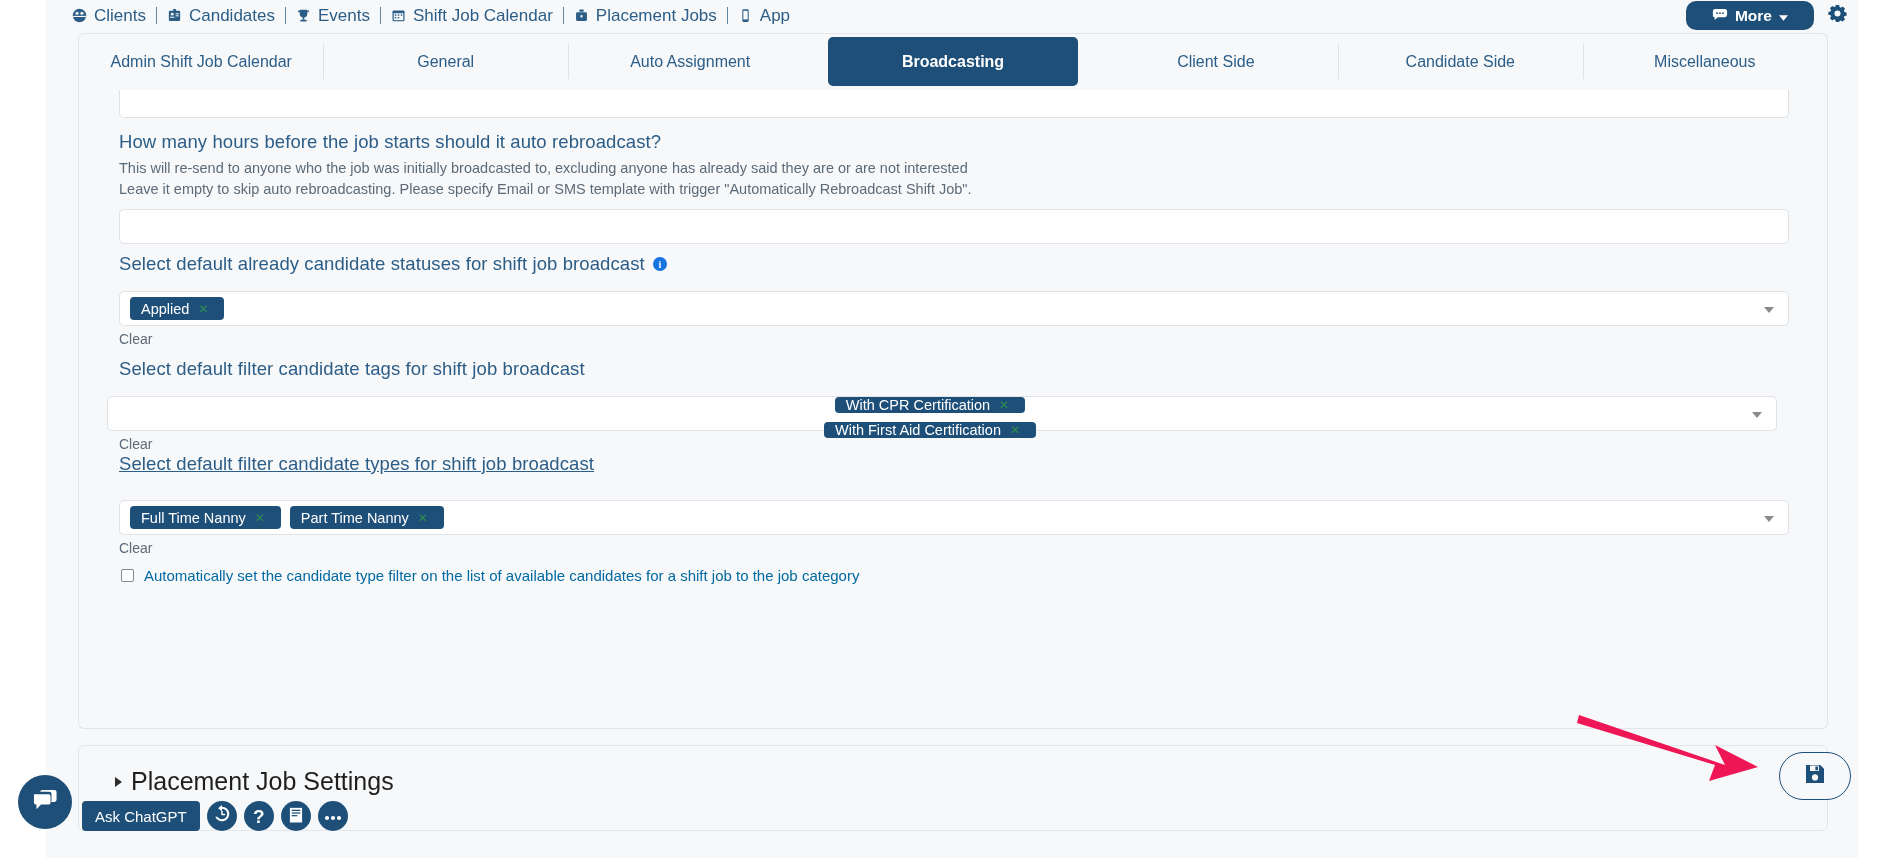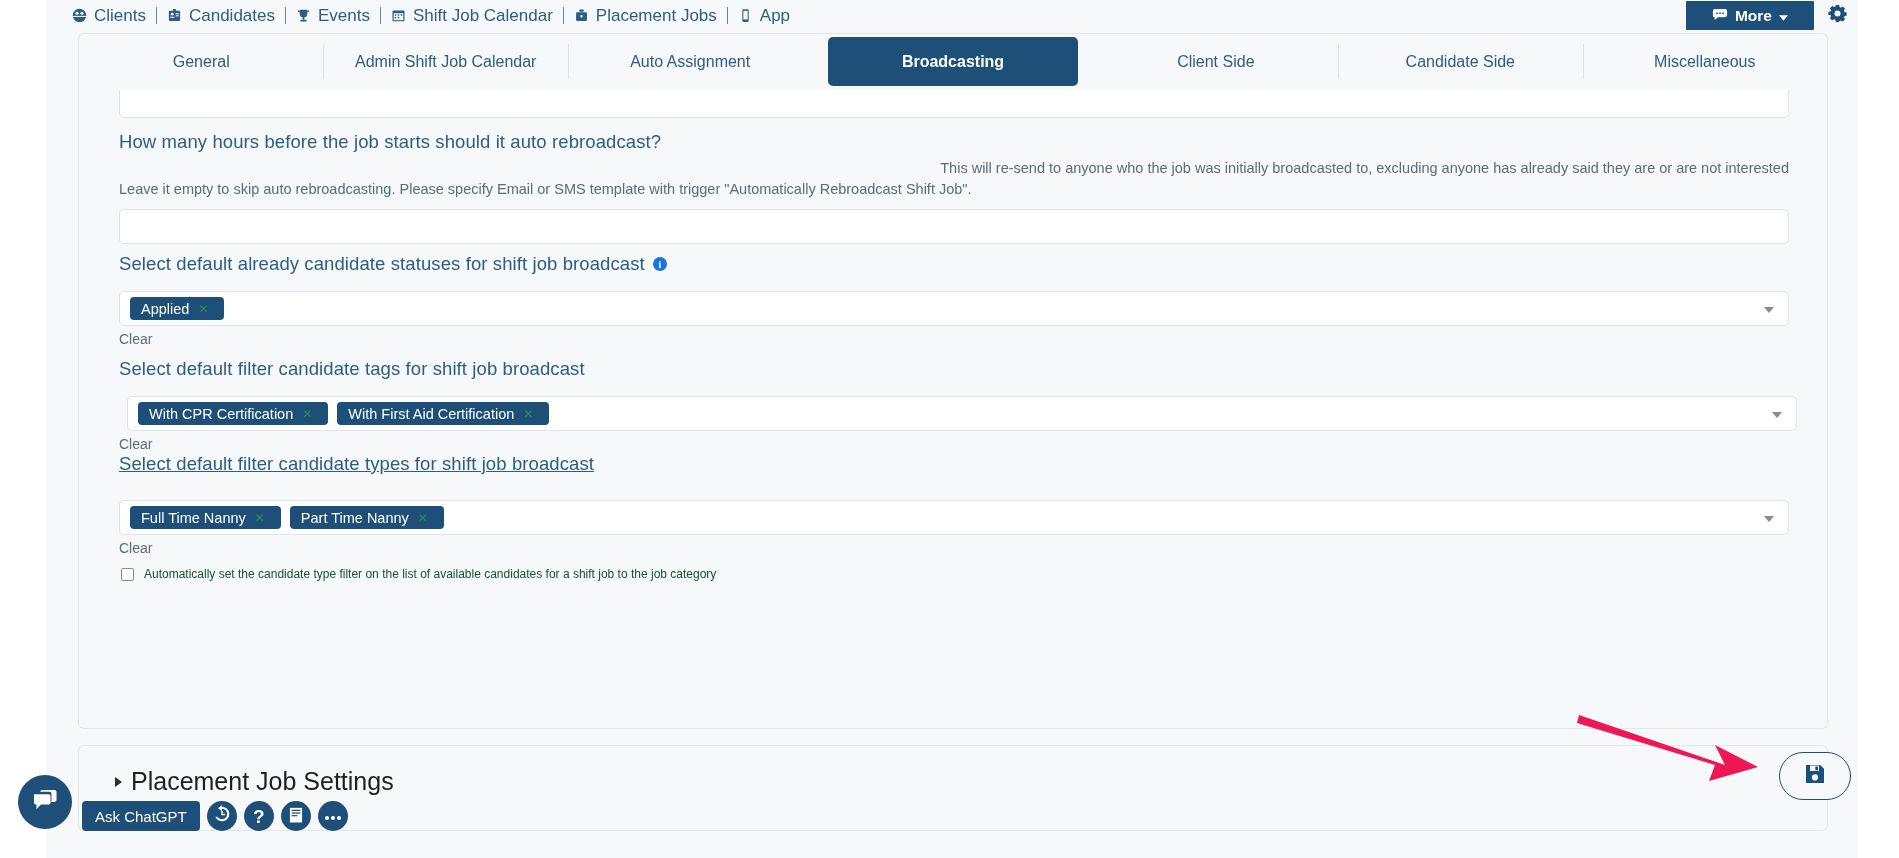--- a/index.html
+++ b/index.html
@@ -57,21 +57,21 @@
     opacity: .75;
     flex: none;
   }
   .nav-spacer { flex: 1; }
   .nav-more {
     display: flex; align-items: center; gap: 7px;
     background: #1e4f78;
     color: #ffffff;
     font-size: 15.5px;
     font-weight: 700;
-    border-radius: 1px;
+    border-radius: 10px;
     height: 29px;
     padding: 0 26px;
     margin-right: 10px;
     cursor: pointer;
   }
   .nav-gear {
     width: 26px; height: 31px;
     display: flex; align-items: center; justify-content: center;
     margin-right: 8px;
     cursor: pointer;
@@ -220,21 +220,21 @@
     display: flex; align-items: center; gap: 10px;
   }
   .cbox {
     width: 13px; height: 13px;
     border: 1px solid #7d8b99;
     border-radius: 2px;
     background: #ffffff;
     flex: none;
     cursor: pointer;
   }
-  .cblabel { color: #14532d; font-size: 12px; }
+  .cblabel { color: #0369a1; font-size: 15px; }
 
   
   .footer {
     position: absolute;
     left: 32px; top: 745px;
     width: 1750px;
     height: 86px;
     background: #f6f8fa;
     border: 1px solid #e2e6ea;
     border-radius: 6px;
@@ -422,54 +422,54 @@
                 <path d="M8.3 1h3.4l.45 2.2 1.5.62 1.9-1.2 2.4 2.4-1.2 1.9.62 1.5 2.2.45v3.4l-2.2.45-.62 1.5 1.2 1.9-2.4 2.4-1.9-1.2-1.5.62L11.7 19H8.3l-.45-2.2-1.5-.62-1.9 1.2-2.4-2.4 1.2-1.9-.62-1.5L.4 11.7V8.3l2.2-.45.62-1.5-1.2-1.9 2.4-2.4 1.9 1.2 1.5-.62z" fill="#1e4f78"></path>
                 <circle cx="10" cy="10" r="3.2" fill="#f6f8fa"></circle>
               </svg>
         </span>
       </div>
 
     </div>
   </div>
 
   <div class="tabcard">
+    <div class="tab">Admin Shift Job Calendar</div>
     <div class="tab">General</div>
-    <div class="tab">Admin Shift Job Calendar</div>
     <div class="tab">Auto Assignment</div>
     <div class="tab active">Broadcasting</div>
     <div class="tab">Client Side</div>
     <div class="tab">Candidate Side</div>
     <div class="tab">Miscellaneous</div>
   </div>
 
   <div class="panel">
     <div class="panel-inner">
 
       <div class="topfield"></div>
 
       <div style="position:absolute; left:40px; top:42px;" class="qtitle">How many hours before the job starts should it auto rebroadcast?</div>
-      <div style="position:absolute; left:40px; top:68px; width:1670px;text-align:right;" class="qdesc">This will re-send to anyone who the job was initially broadcasted to, excluding anyone has already said they are or are not interested</div>
+      <div style="position:absolute; left:40px; top:68px; width:1670px;" class="qdesc">This will re-send to anyone who the job was initially broadcasted to, excluding anyone has already said they are or are not interested</div>
       <div style="position:absolute; left:40px; top:89px; width:1670px;" class="qdesc">Leave it empty to skip auto rebroadcasting. Please specify Email or SMS template with trigger "Automatically Rebroadcast Shift Job".</div>
       <input class="textinput" style="position: absolute; left: 40px; top: 120px;" placeholder="">
 
       <div class="label-row" style="position:absolute; left:40px; top:164px;">
         <span class="qtitle">Select default already candidate statuses for shift job broadcast</span>
         <span class="info-icon">i</span>
       </div>
       <div class="select" style="position:absolute; left:40px; top:202px;">
         <span class="chip">
           <span>Applied</span>
           <span class="x">✕</span>
         </span>
         <span class="caret"></span>
       </div>
       <div class="clear" style="position:absolute; left:40px; top:242px;">Clear</div>
 
       <div style="position:absolute; left:40px; top:269px;" class="qtitle">Select default filter candidate tags for shift job broadcast</div>
-      <div class="select" style="position:absolute; left:48px; top:307px;">
+      <div class="select" style="position:absolute; left:28px; top:307px;flex-direction:column;">
         <span class="chip">
           <span>With CPR Certification</span>
           <span class="x">✕</span>
         </span>
         <span class="chip">
           <span>With First Aid Certification</span>
           <span class="x">✕</span>
         </span>
         <span class="caret"></span>
       </div>

